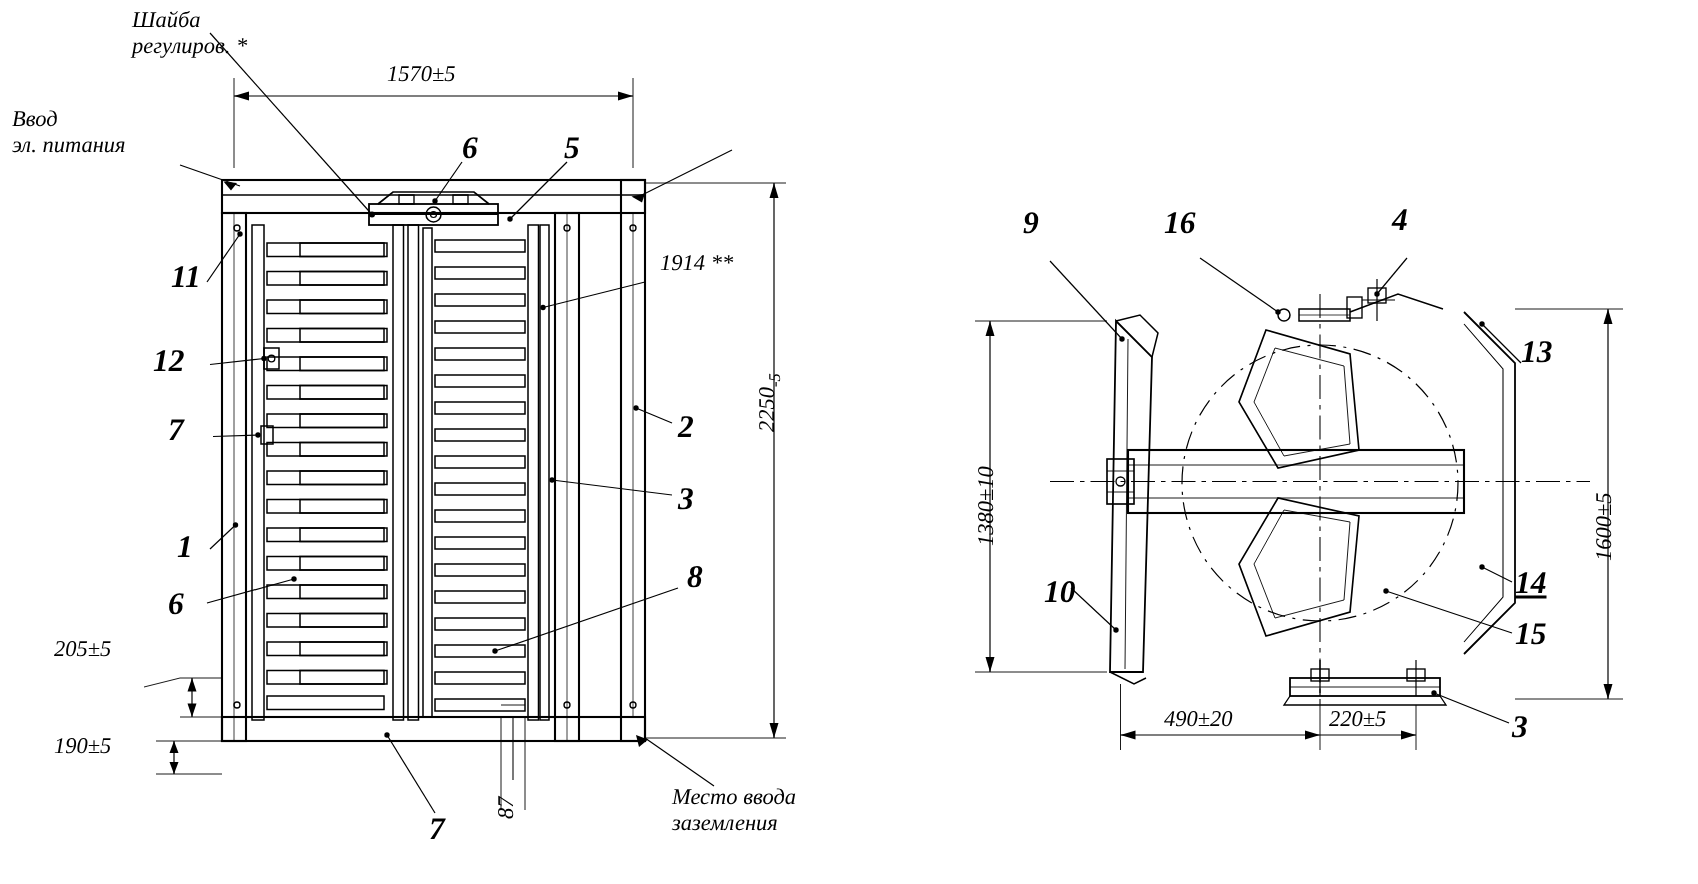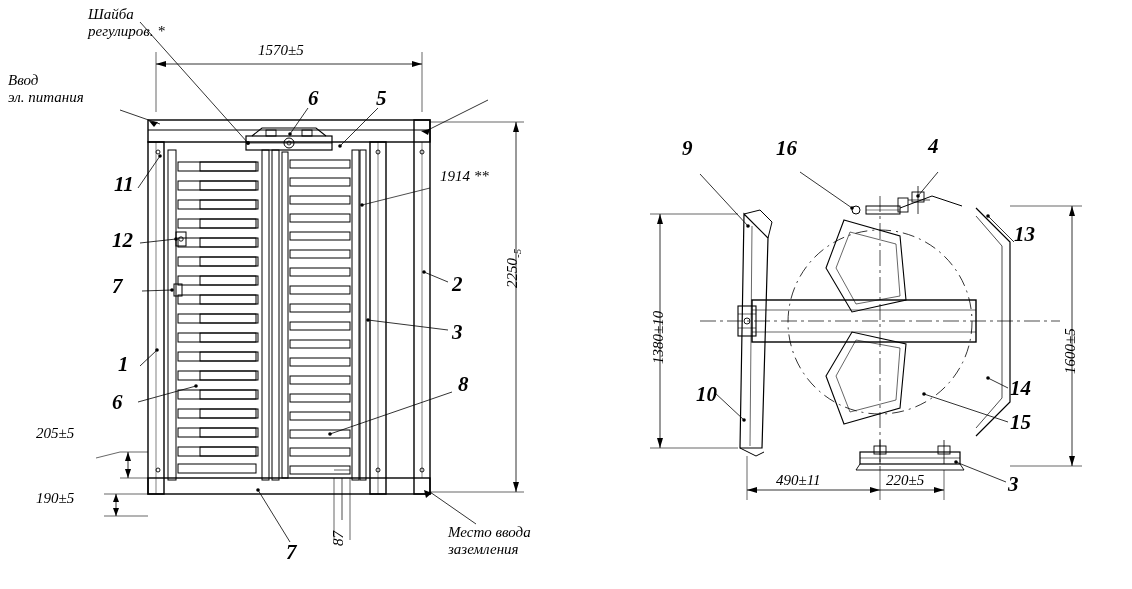--- a/index.html
+++ b/index.html
@@ -354,39 +354,39 @@
 заземления</div>
 
   <div class="dim" style="left:258px; top:42px;">1570±5</div>
   <div class="dim" style="left:440px; top:168px;">1914 **</div>
   <div class="dim vert" style="left:504px; top:288px;"><span>2250</span><span class="sub">-5</span></div>
   <div class="dim" style="left:36px; top:425px;">205±5</div>
   <div class="dim" style="left:36px; top:490px;">190±5</div>
   <div class="dim vert" style="left:330px; top:546px;">87</div>
 
   <div class="num" style="left:114px; top:172px;">11</div>
-  <div class="num" style="left:112px; top:228px;">12</div>
+  <div class="num" style="left:102px; top:228px;">12</div>
   <div class="num" style="left:112px; top:274px;">7</div>
   <div class="num" style="left:118px; top:352px;">1</div>
   <div class="num" style="left:112px; top:390px;">6</div>
   <div class="num" style="left:308px; top:86px;">6</div>
   <div class="num" style="left:376px; top:86px;">5</div>
   <div class="num" style="left:452px; top:272px;">2</div>
   <div class="num" style="left:452px; top:320px;">3</div>
   <div class="num" style="left:458px; top:372px;">8</div>
   <div class="num" style="left:286px; top:540px;">7</div>
 
   <div class="num" style="left:682px; top:136px;">9</div>
   <div class="num" style="left:776px; top:136px;">16</div>
   <div class="num" style="left:928px; top:134px;">4</div>
   <div class="num" style="left:1014px; top:222px;">13</div>
   <div class="num" style="left:696px; top:382px;">10</div>
-  <div class="num" style="left:1010px; top:376px;">14</div>
+  <div class="num" style="left:1010px; top:376px;text-decoration:underline;">14</div>
   <div class="num" style="left:1010px; top:410px;">15</div>
   <div class="num" style="left:1008px; top:472px;">3</div>
 
   <div class="dim vert" style="left:650px; top:364px;">1380±10</div>
   <div class="dim vert" style="left:1062px; top:374px;">1600±5</div>
-  <div class="dim" style="left:776px; top:472px;">490±11</div>
+  <div class="dim" style="left:776px; top:472px;">490±20</div>
   <div class="dim" style="left:886px; top:472px;">220±5</div>
 
 
 </div>
 
 </body></html>

